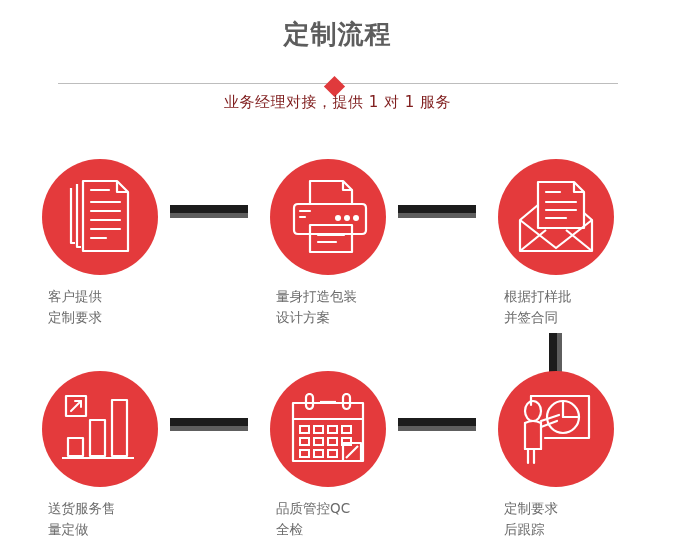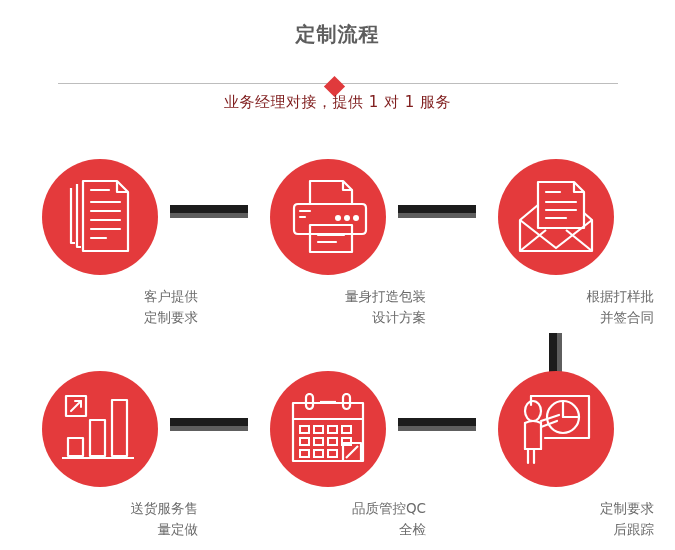--- a/index.html
+++ b/index.html
@@ -22,21 +22,21 @@
     top: 0;
     width: 675px;
     height: 130px;
   }
   .page-title {
     position: absolute;
     left: 0;
     top: 16px;
     width: 675px;
     text-align: center;
-    font-size: 20px;
+    font-size: 26px;
     font-weight: bold;
     color: #5d5d5d;
     letter-spacing: 1px;
     line-height: 36px;
   }
   .divider-wrap {
     position: absolute;
     left: 58px;
     top: 72px;
     width: 560px;
@@ -100,21 +100,21 @@
     transform: translate(-50%, -50%);
   }
   .node-label {
     position: absolute;
     left: 18px;
     top: 127px;
     width: 150px;
     font-size: 13.5px;
     color: #6b6b6b;
     line-height: 21px;
-    text-align: right;
+    text-align: left;
     white-space: pre-line;
   }
 
   
   .node-1 { left: 30px;  top: 159px; }
   .node-2 { left: 258px; top: 159px; }
   .node-3 { left: 486px; top: 159px; }
   .node-4 { left: 30px;  top: 371px; }
   .node-5 { left: 258px; top: 371px; }
   .node-6 { left: 486px; top: 371px; }

